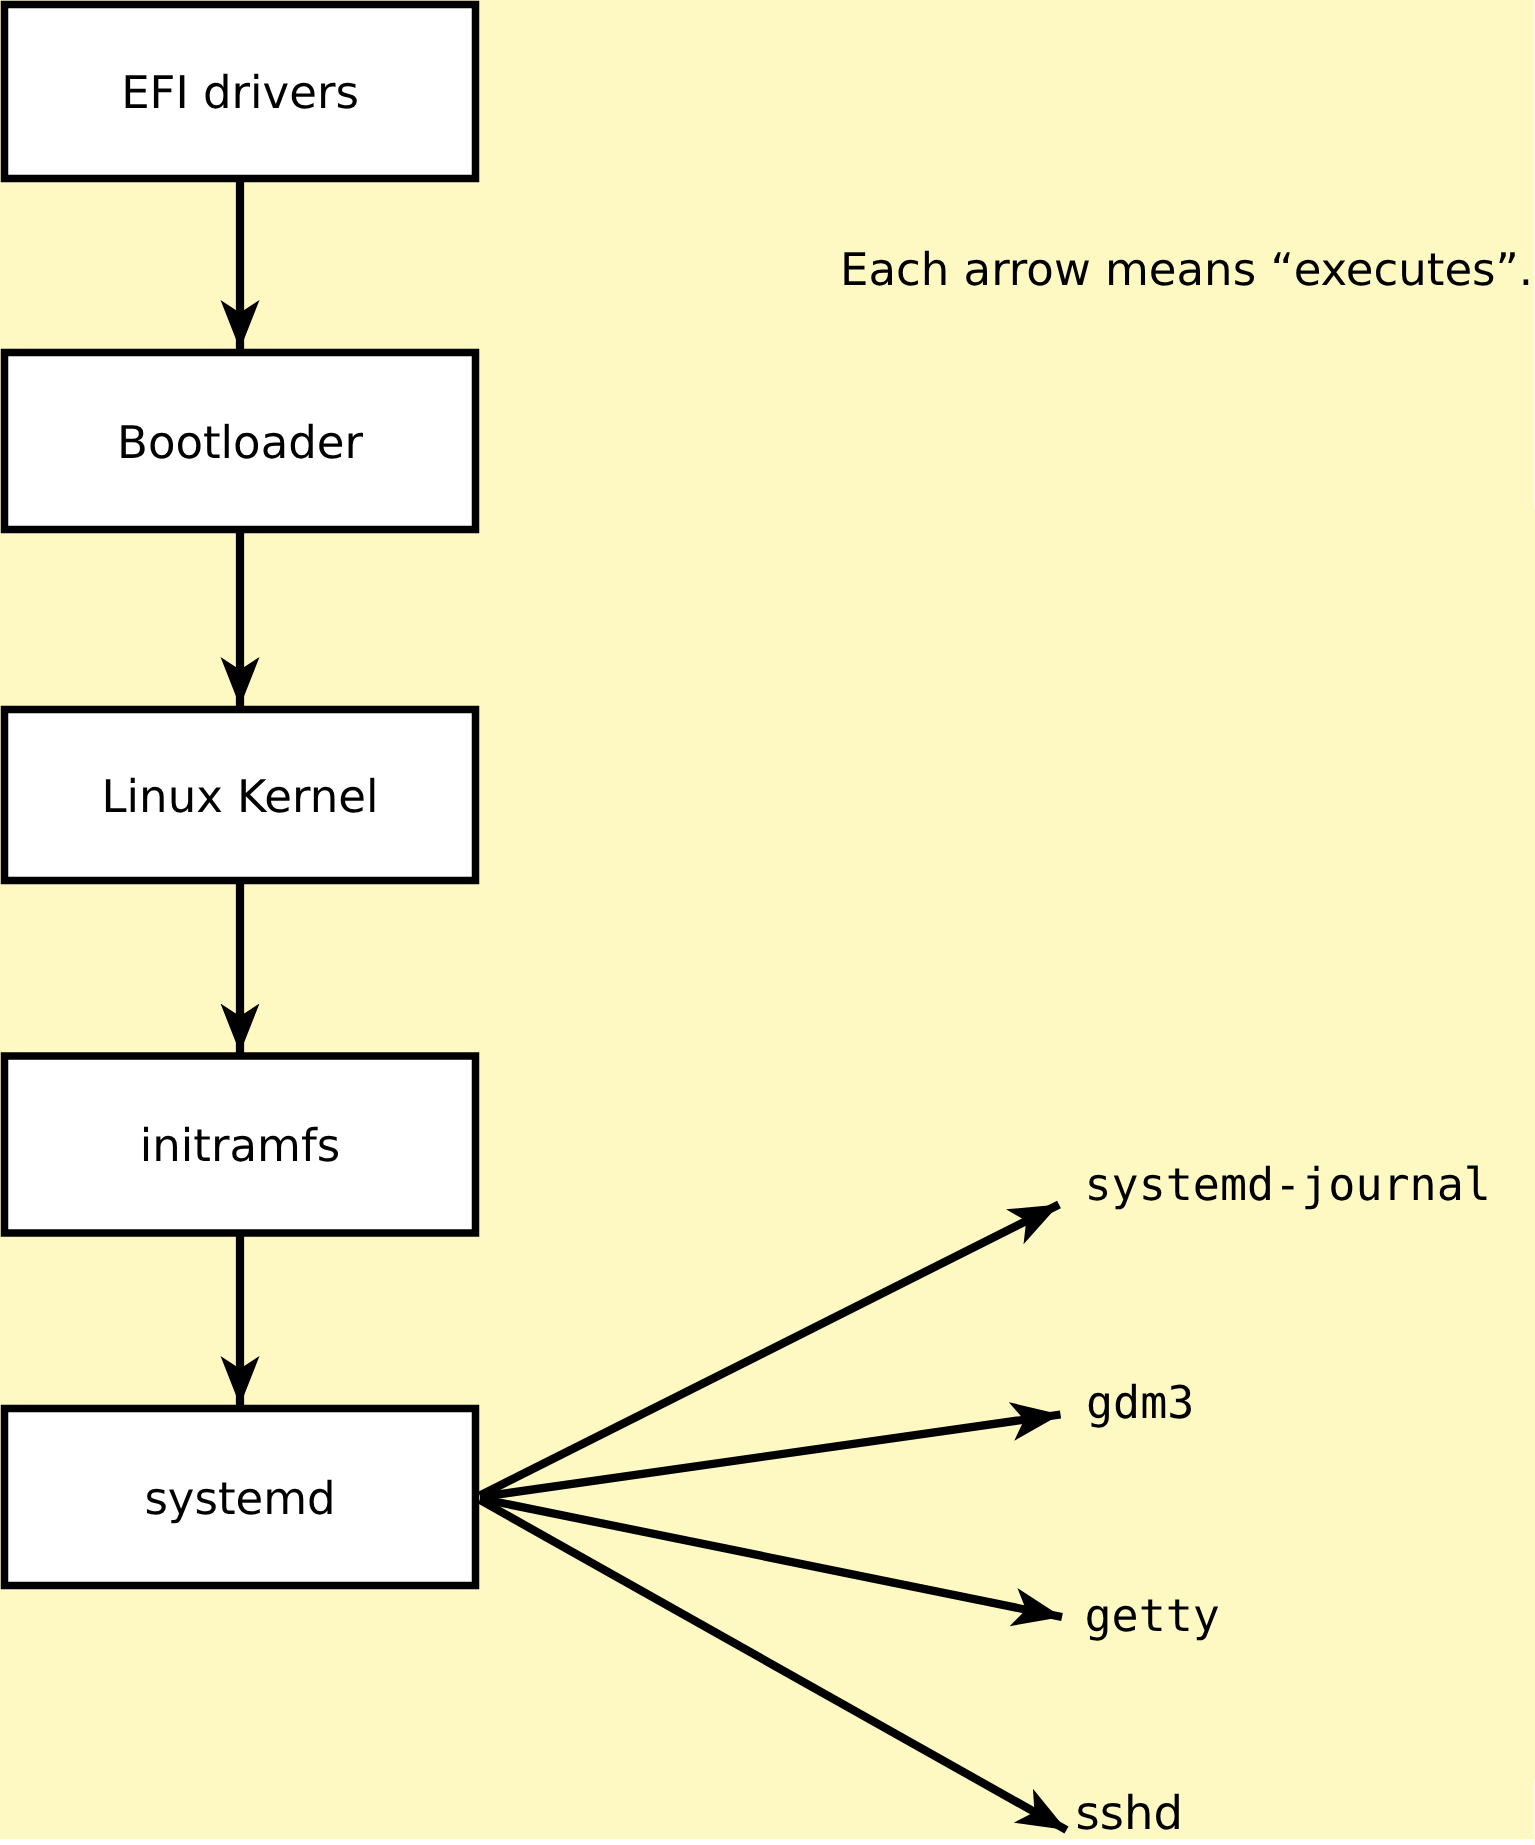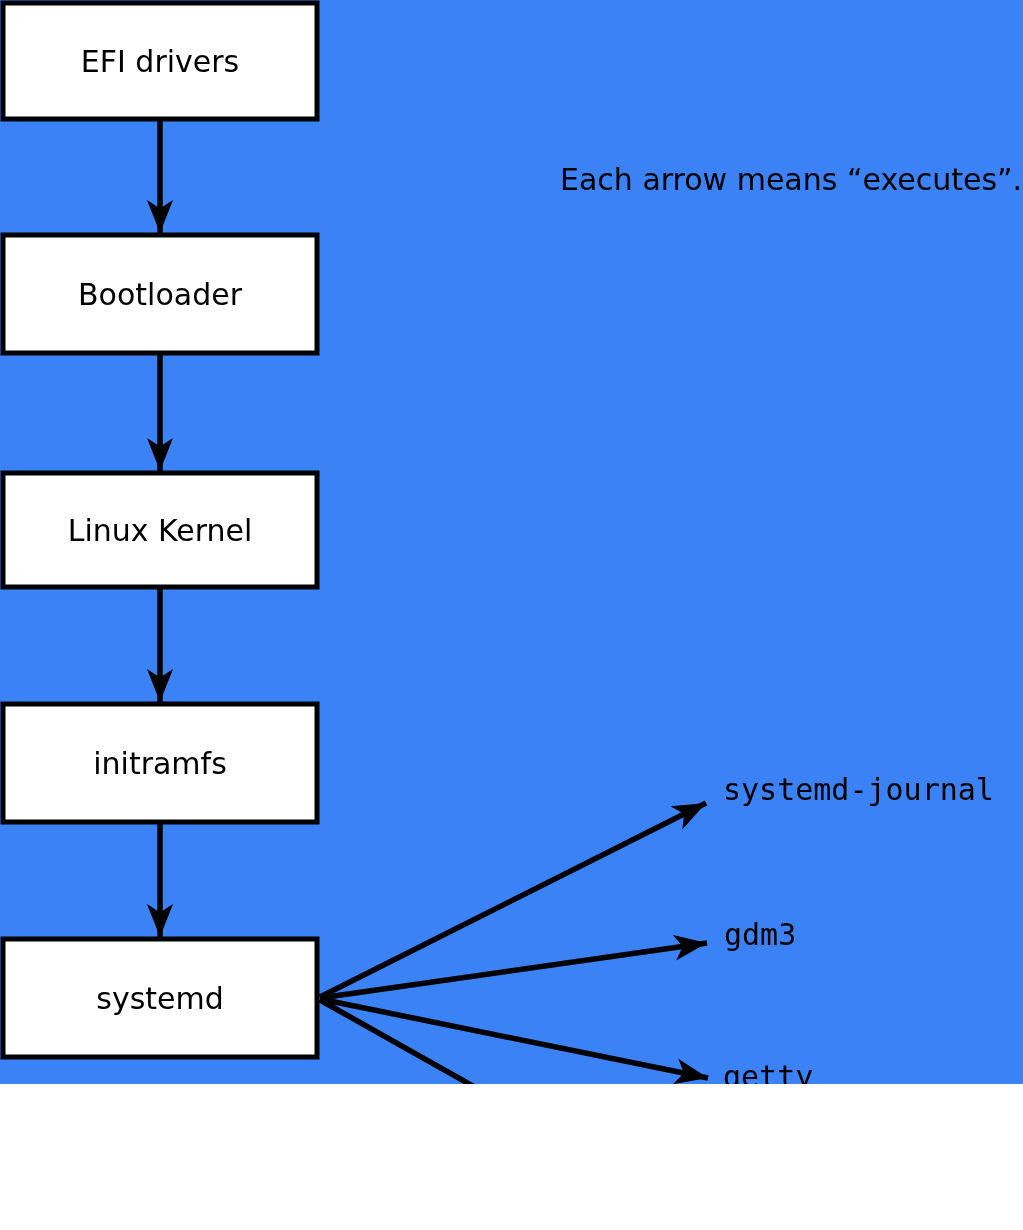--- a/index.html
+++ b/index.html
@@ -3,22 +3,22 @@
 <meta charset="utf-8">
 <style>
   html, body {
     margin: 0;
     padding: 0;
     background: #ffffff;
   }
   .stage {
     position: relative;
     width: 1023px;
-    height: 1084px;
-    background: #3b82f6;
+    height: 1226px;
+    background: #fef9c3;
     overflow: hidden;
   }
   svg { display: block; }
   .flow-box {
     fill: #ffffff;
     stroke: #000000;
     stroke-width: 5;
   }
   .arrow {
     stroke: #000000;

